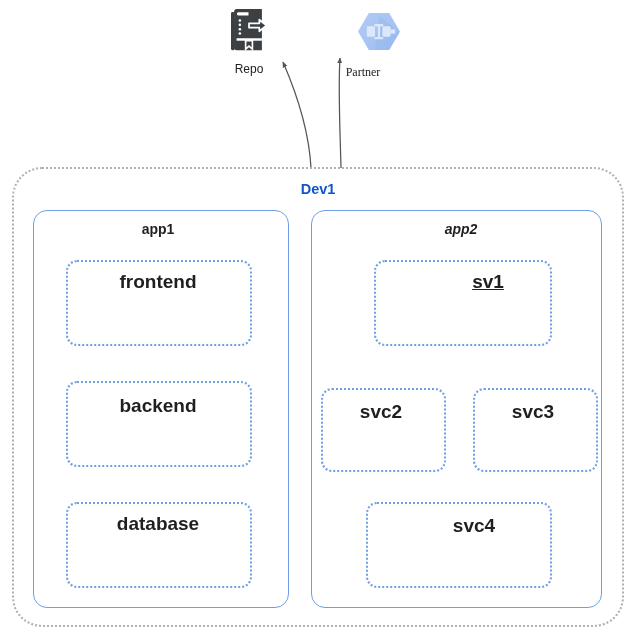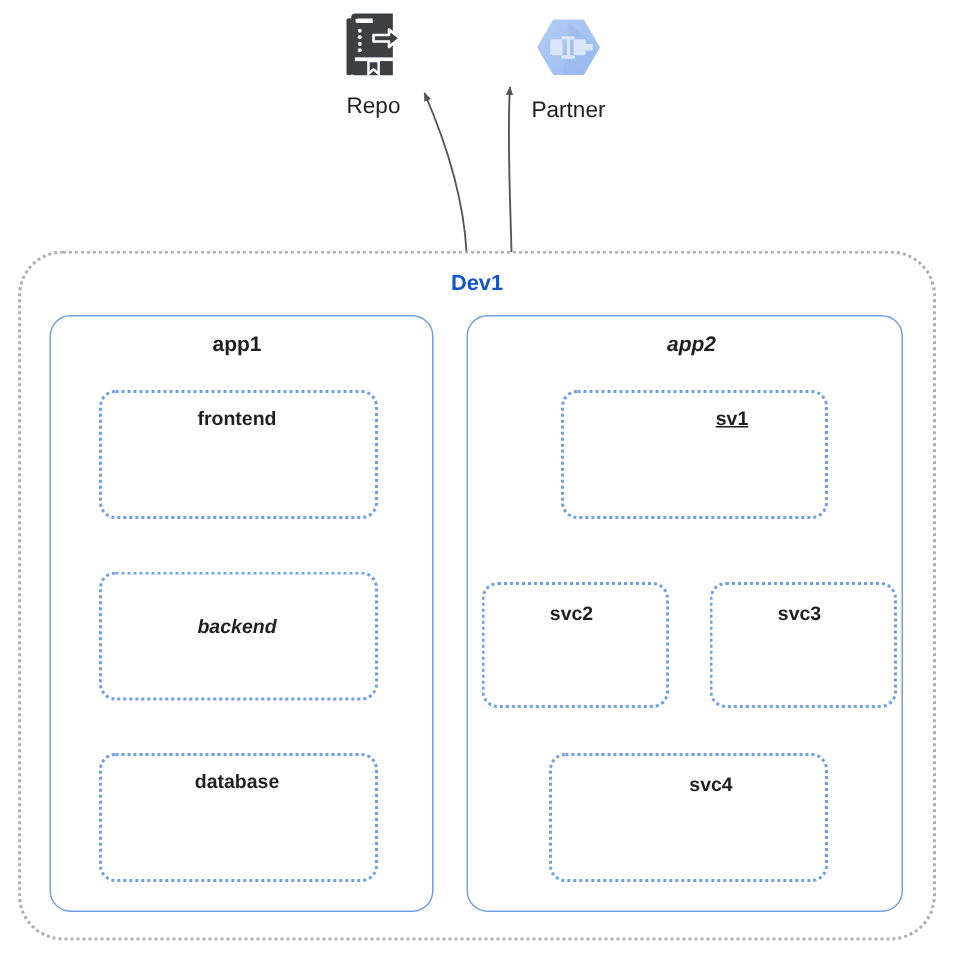--- a/index.html
+++ b/index.html
@@ -28,33 +28,33 @@
     color: #1f1f1f;
     white-space: nowrap;
     text-align: center;
     transform: translateX(-50%);
     line-height: 1;
   }
   .lbl-ext {
     position: absolute;
     font-weight: normal;
     color: #202124;
-    font-size: 15px;
+    font-size: 12px;
     white-space: nowrap;
     text-align: right;
     transform: translateX(-50%);
     line-height: 1;
   }
   .lbl-env {
     color: #1155cc;
     font-size: 14.5px;
     padding-left: 36px;
   }
   .lbl-app { font-size: 14px; }
-  .lbl-svc { font-size: 13px; }
+  .lbl-svc { font-size: 19px; }
   .node-box {
     position: absolute;
     box-sizing: border-box;
   }
   .app-box {
     border: 1.6px solid #6fa0e6;
     border-radius: 14px;
     background: #ffffff;
   }
   .svc-box {
@@ -296,25 +296,25 @@
       <div class="node-box app-box" style="left: 311px; top: 210px; width: 291px; height: 398px;"></div>
       <div class="node-box svc-box" style="left: 374px; top: 260px; width: 178px; height: 86px;"></div>
       <div class="node-box svc-box" style="left: 321px; top: 388px; width: 125px; height: 84px;"></div>
       <div class="node-box svc-box" style="left: 473px; top: 388px; width: 125px; height: 84px;"></div>
       <div class="node-box svc-box" style="left: 366px; top: 502px; width: 186px; height: 86px;"></div>
     </div>
   <div id="label-layer">
       <div class="lbl lbl-env" style="left: 300px; top: 182px;">Dev1</div>
       <div class="lbl lbl-app" style="left: 158px; top: 222px;">app1</div>
       <div class="lbl lbl-svc" style="left: 158px; top: 272px;">frontend</div>
-      <div class="lbl lbl-svc" style="left: 158px; top: 411px; font-style: italic;">backend</div>
+      <div class="lbl lbl-svc" style="left: 158px; top: 396px;">backend</div>
       <div class="lbl lbl-svc" style="left: 158px; top: 514px;">database</div>
       <div class="lbl lbl-app" style="left: 461px; top: 222px; font-style: italic;">app2</div>
       <div class="lbl lbl-svc" style="left: 488px; top: 272px; text-decoration: underline;">sv1</div>
       <div class="lbl lbl-svc" style="left: 381px; top: 402px;">svc2</div>
       <div class="lbl lbl-svc" style="left: 533px; top: 402px;">svc3</div>
       <div class="lbl lbl-svc" style="left: 474px; top: 516px; text-align: right;">svc4</div>
     </div>
 
   <div class="lbl-ext" style="left:249px; top:63px;">Repo</div>
-  <div class="lbl-ext" style="left:379px; top:66px;">Partner</div>
+  <div class="lbl-ext" style="left:363px; top:66px;font-family:Liberation Serif, serif;">Partner</div>
 
 </div>
 
 </body></html>

